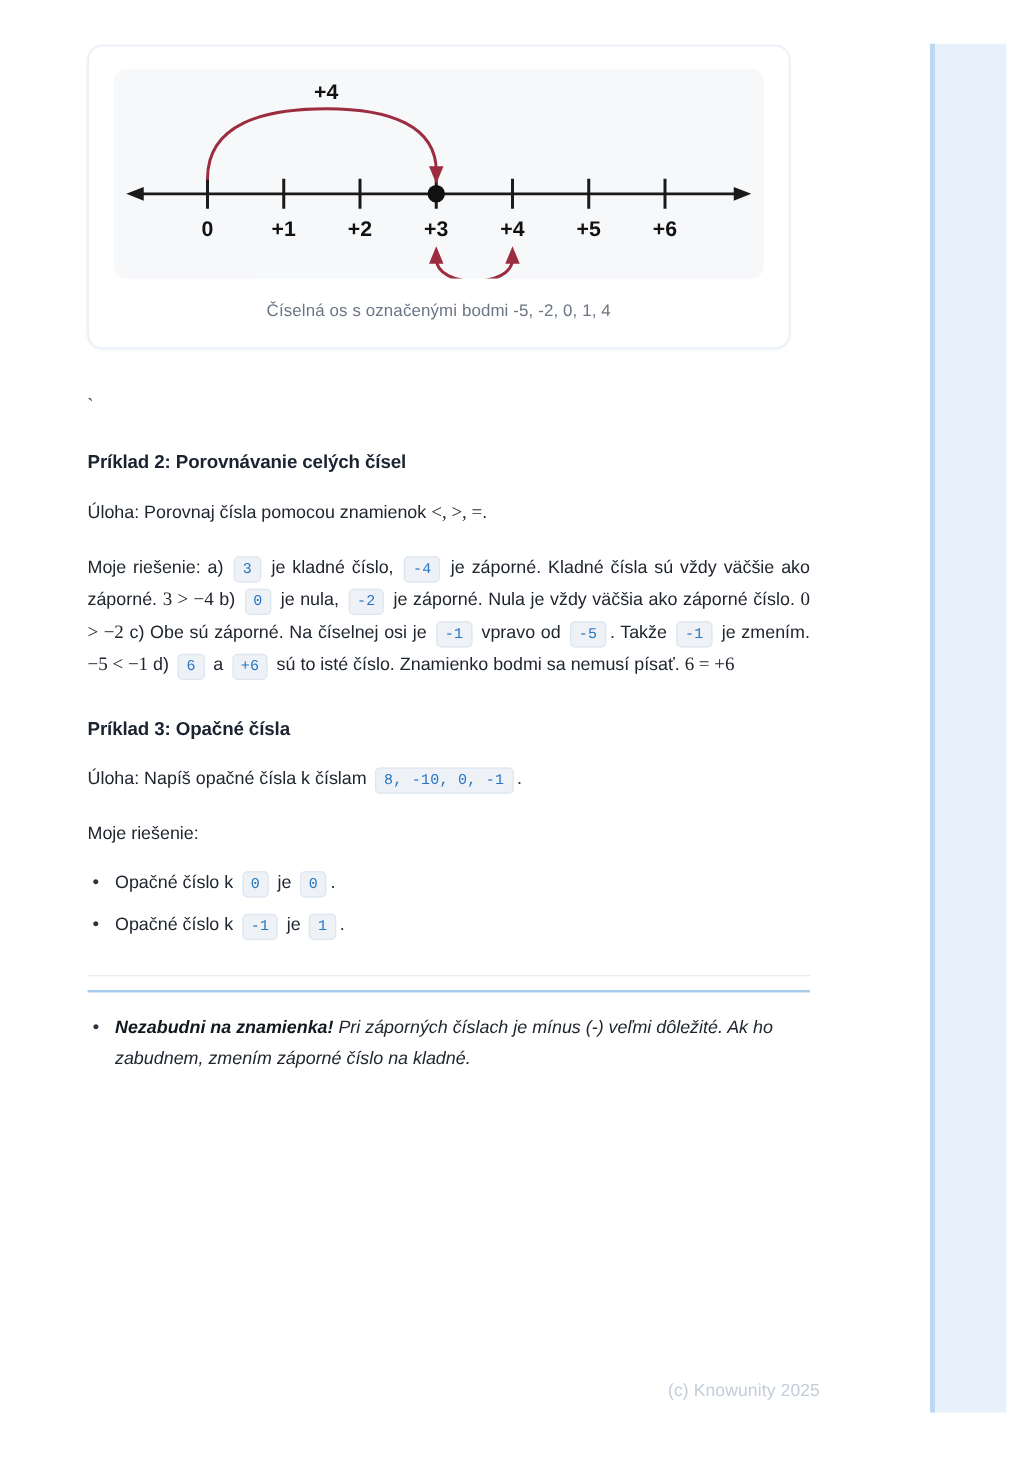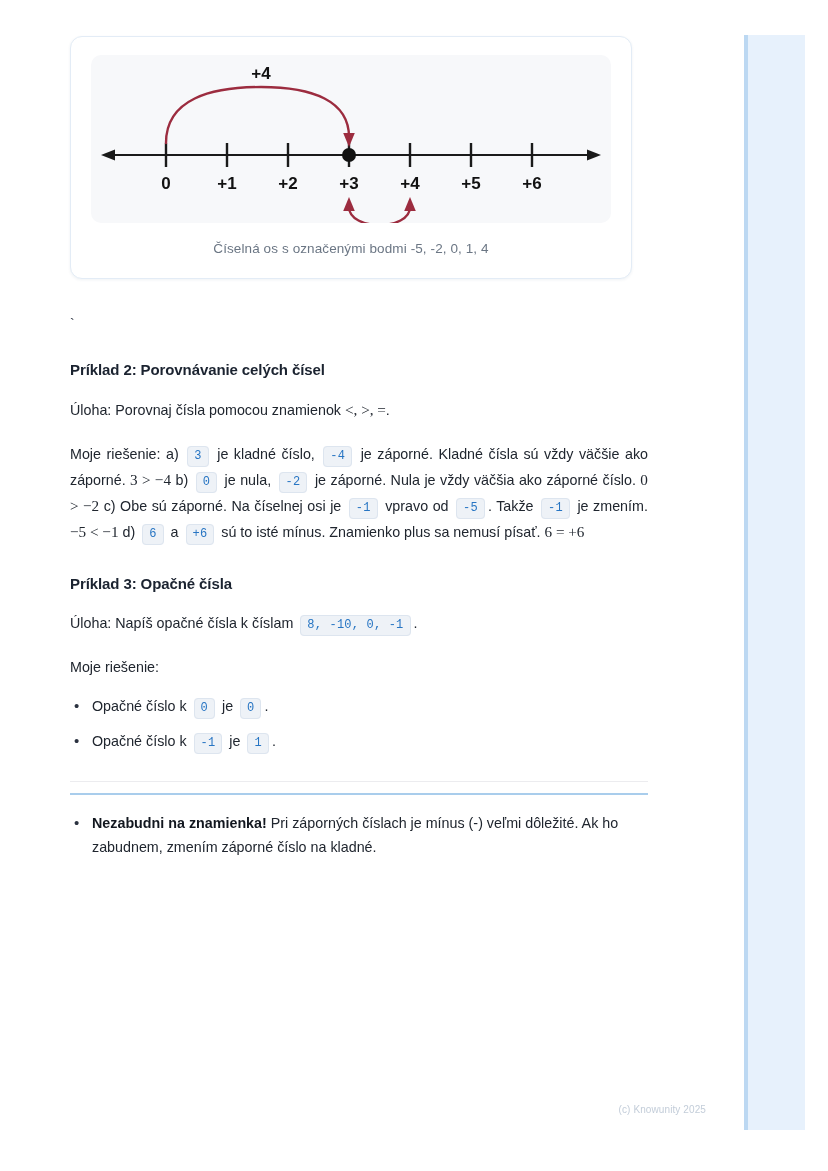--- a/index.html
+++ b/index.html
@@ -155,38 +155,39 @@
     content: "•";
     position: absolute;
     left: -18px;
     top: -1px;
     color: #2b3240;
     font-size: 15px;
   }
   ul.tips-list li {
     line-height: 1.72;
     margin-bottom: 1px;
+    font-style: italic;
   }
   ul.tips-list li b { font-weight: bold; color: #12171f; }
 
   
   .divider {
     margin: 28px 0 0 70px;
     width: 578px;
     height: 1px;
     background: #ececef;
   }
 
   
   .footer-credit {
     position: absolute;
     top: 1104px;
-    left: 706px;
+    left: 656px;
     transform: translateX(-100%);
-    font-size: 10px;
+    font-size: 14px;
     color: #c3cdd9;
     letter-spacing: 0.1px;
     white-space: nowrap;
   }
 </style>
 </head>
 <body>
 
 <div id="scroll-panel"></div>
 <div id="scroll-panel-edge"></div>
@@ -264,21 +265,21 @@
     <code class="num">-1</code>
     <span>vpravo od</span>
     <code class="num">-5</code><span>. Takže</span>
     <code class="num">-1</code>
     <span>je zmením.</span>
     <span class="math">−5 &lt; −1</span>
     <span>d)</span>
     <code class="num">6</code>
     <span>a</span>
     <code class="num">+6</code>
-    <span>sú to isté mínus. Znamienko plus sa nemusí písať.</span>
+    <span>sú to isté číslo. Znamienko bodmi sa nemusí písať.</span>
     <span class="math">6 = +6</span>
   </p>
 
   <h3 class="example-heading">Príklad 3: Opačné čísla</h3>
 
   <p class="body-text">
     <span>Úloha: Napíš opačné čísla k číslam</span>
     <code class="num">8, -10, 0, -1</code><span>.</span>
   </p>
 

